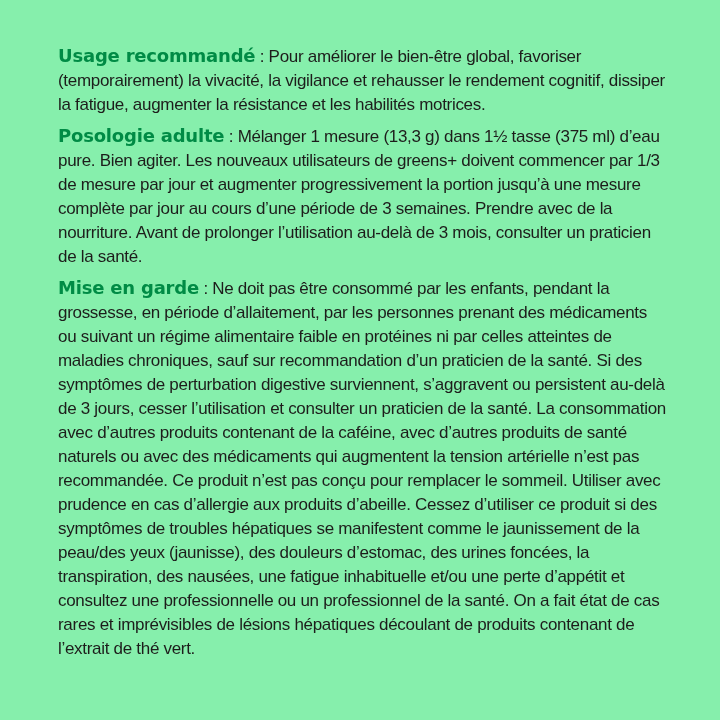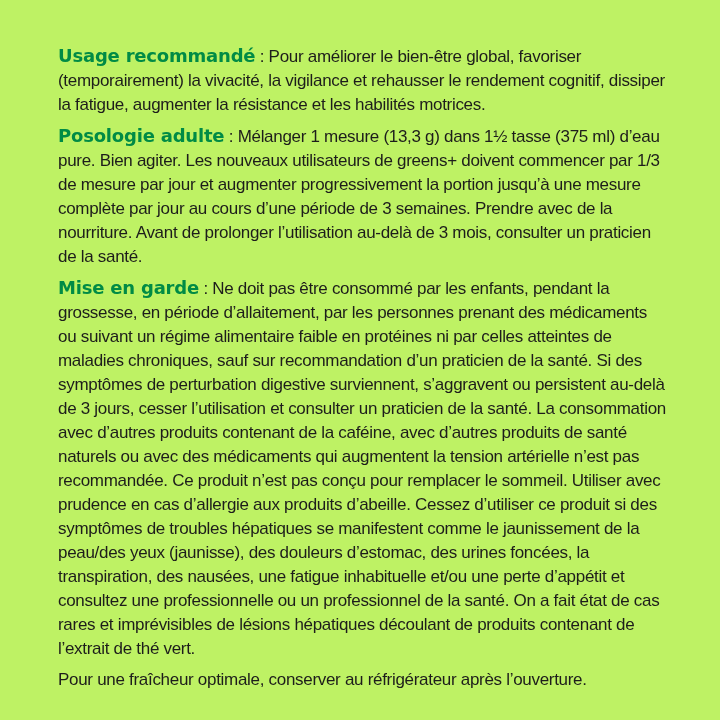--- a/index.html
+++ b/index.html
@@ -4,21 +4,21 @@
 <style>
   html, body {
     margin: 0;
     padding: 0;
     background: #ffffff;
   }
   .page {
     position: relative;
     width: 720px;
     height: 720px;
-    background: #bef264;
+    background: #86efac;
     overflow: hidden;
     box-sizing: border-box;
   }
   .label-block {
     position: absolute;
     left: 58px;
     top: 44px;
     width: 608px;
     font-family: "Liberation Sans", "DejaVu Sans", sans-serif;
     font-size: 17px;
@@ -52,18 +52,15 @@
     </p>
 
     <p>
       <span class="section-heading">Posologie adulte</span><span class="body-text"> : </span><span class="body-text">Mélanger 1 mesure (13,3 g) dans 1½ tasse (375 ml) d’eau pure. Bien agiter. Les nouveaux utilisateurs de greens+ doivent commencer par 1/3 de mesure par jour et augmenter progressivement la portion jusqu’à une mesure complète par jour au cours d’une période de 3 semaines. Prendre avec de la nourriture. Avant de prolonger l’utilisation au-delà de 3 mois, consulter un praticien de la santé.</span>
     </p>
 
     <p>
       <span class="section-heading">Mise en garde</span><span class="body-text"> : </span><span class="body-text">Ne doit pas être consommé par les enfants, pendant la grossesse, en période d’allaitement, par les personnes prenant des médicaments ou suivant un régime alimentaire faible en protéines ni par celles atteintes de maladies chroniques, sauf sur recommandation d’un praticien de la santé. Si des symptômes de perturbation digestive surviennent, s’aggravent ou persistent au-delà de 3 jours, cesser l’utilisation et consulter un praticien de la santé. La consommation avec d’autres produits contenant de la caféine, avec d’autres produits de santé naturels ou avec des médicaments qui augmentent la tension artérielle n’est pas recommandée. Ce produit n’est pas conçu pour remplacer le sommeil. Utiliser avec prudence en cas d’allergie aux produits d’abeille. Cessez d’utiliser ce produit si des symptômes de troubles hépatiques se manifestent comme le jaunissement de la peau/des yeux (jaunisse), des douleurs d’estomac, des urines foncées, la transpiration, des nausées, une fatigue inhabituelle et/ou une perte d’appétit et consultez une professionnelle ou un professionnel de la santé. On a fait état de cas rares et imprévisibles de lésions hépatiques découlant de produits contenant de l’extrait de thé vert.</span>
     </p>
 
-    <p>
-      <span class="body-text">Pour une fraîcheur optimale, conserver au réfrigérateur après l’ouverture.</span>
-    </p>
 
   </div>
 </div>
 
 </body></html>

